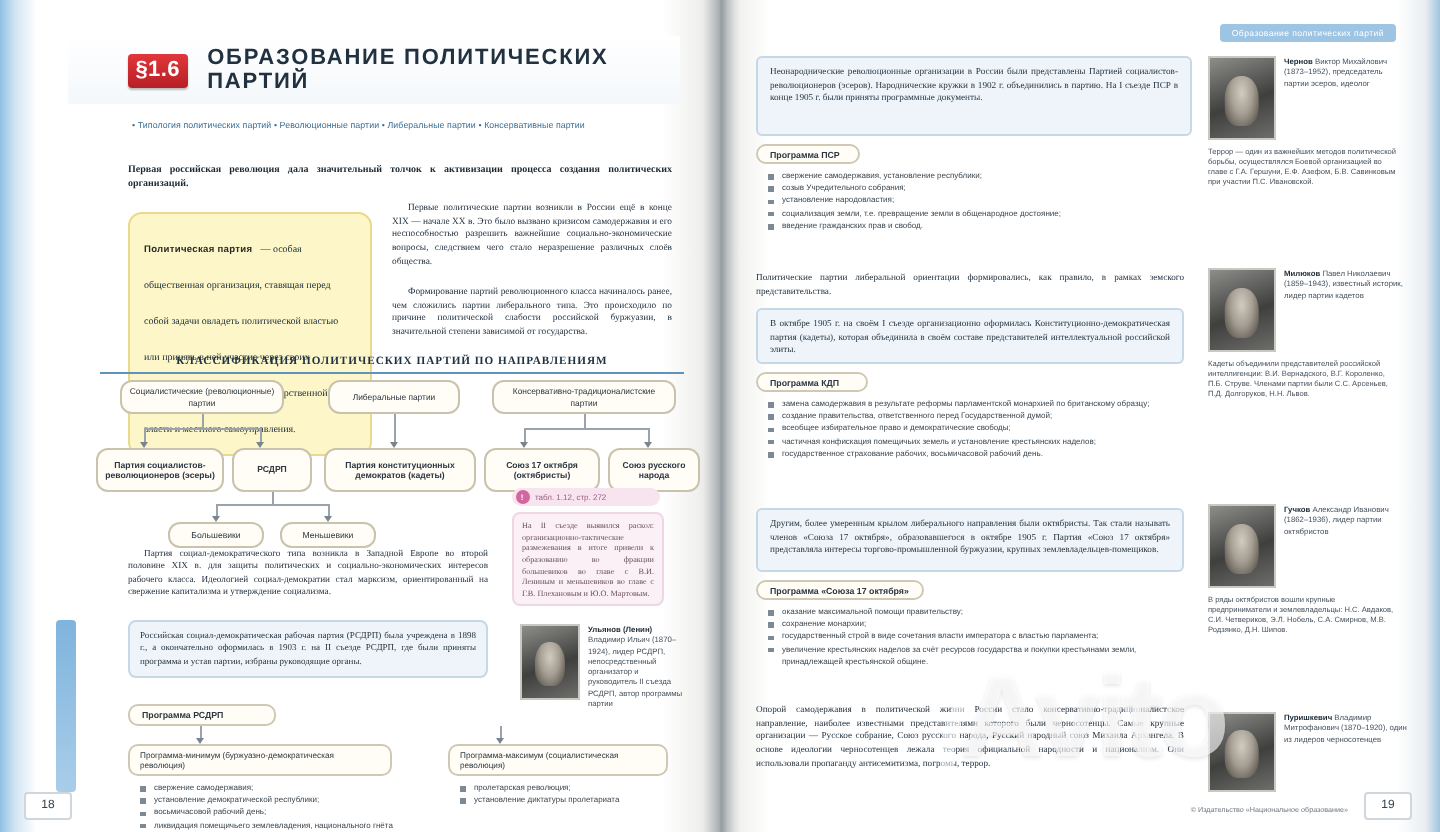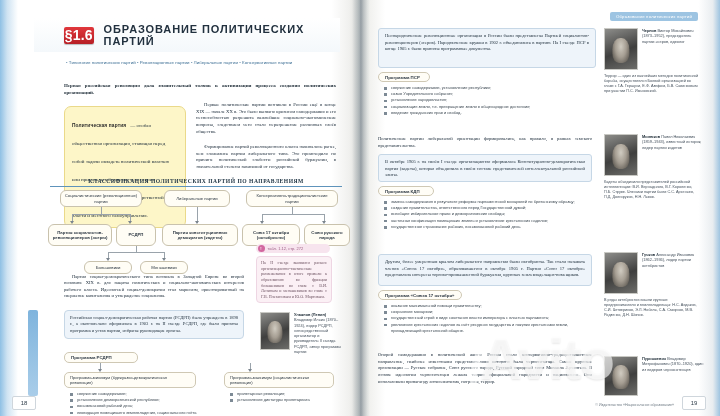--- a/index.html
+++ b/index.html
@@ -35,21 +35,21 @@
   .lp-inner{position:absolute;left:24px;top:10px;width:322px;height:398px;}
 
   .title-band{
     position:absolute;left:10px;top:8px;width:306px;height:34px;
     background:linear-gradient(180deg,#ffffff,#f4f8fb);
     display:flex;align-items:center;
   }
   .sec-chip{
     width:32px;height:17px;border-radius:2px;
     background:linear-gradient(180deg,#e0373c,#b71f25);
-    color:#fff;font-size:14px;font-weight:bold;
+    color:#fff;font-size:11px;font-weight:bold;
     display:flex;align-items:center;justify-content:center;
     font-family:"Liberation Sans",sans-serif;letter-spacing:.2px;
     box-shadow:0 1px 1px rgba(0,0,0,.25);
     margin-left:30px;
   }
   .sec-title{
     margin-left:10px;font-family:"Liberation Sans",sans-serif;
     font-size:11px;font-weight:bold;color:#22313f;letter-spacing:.9px;
   }
   .kicker{

